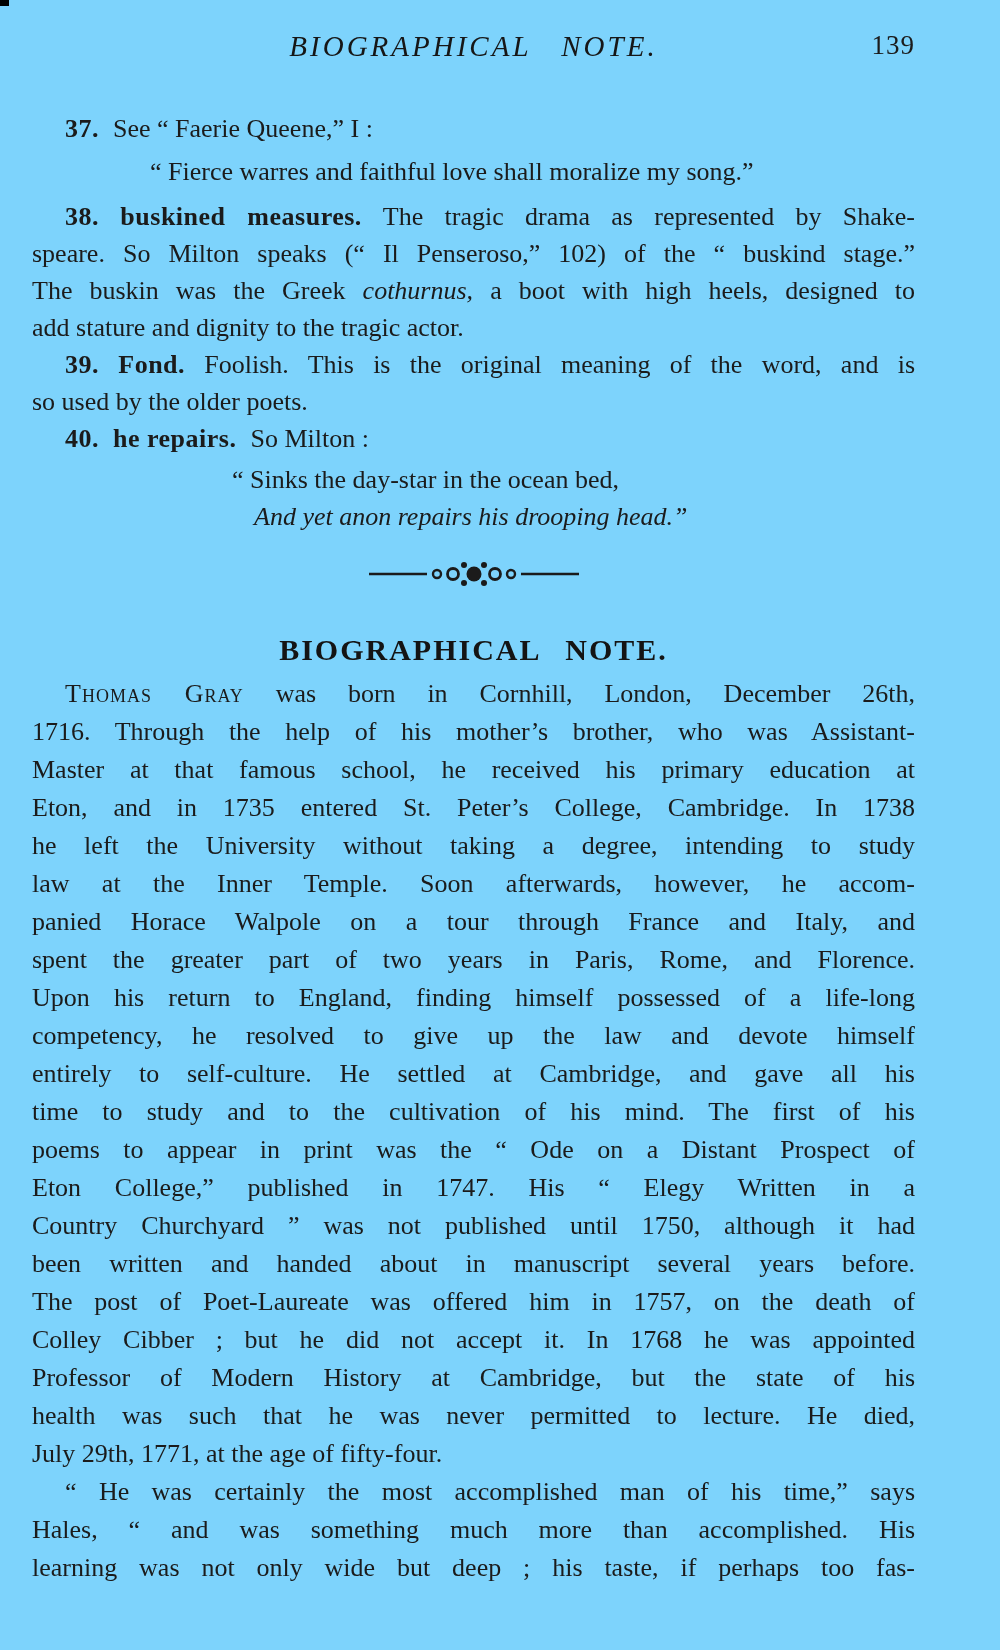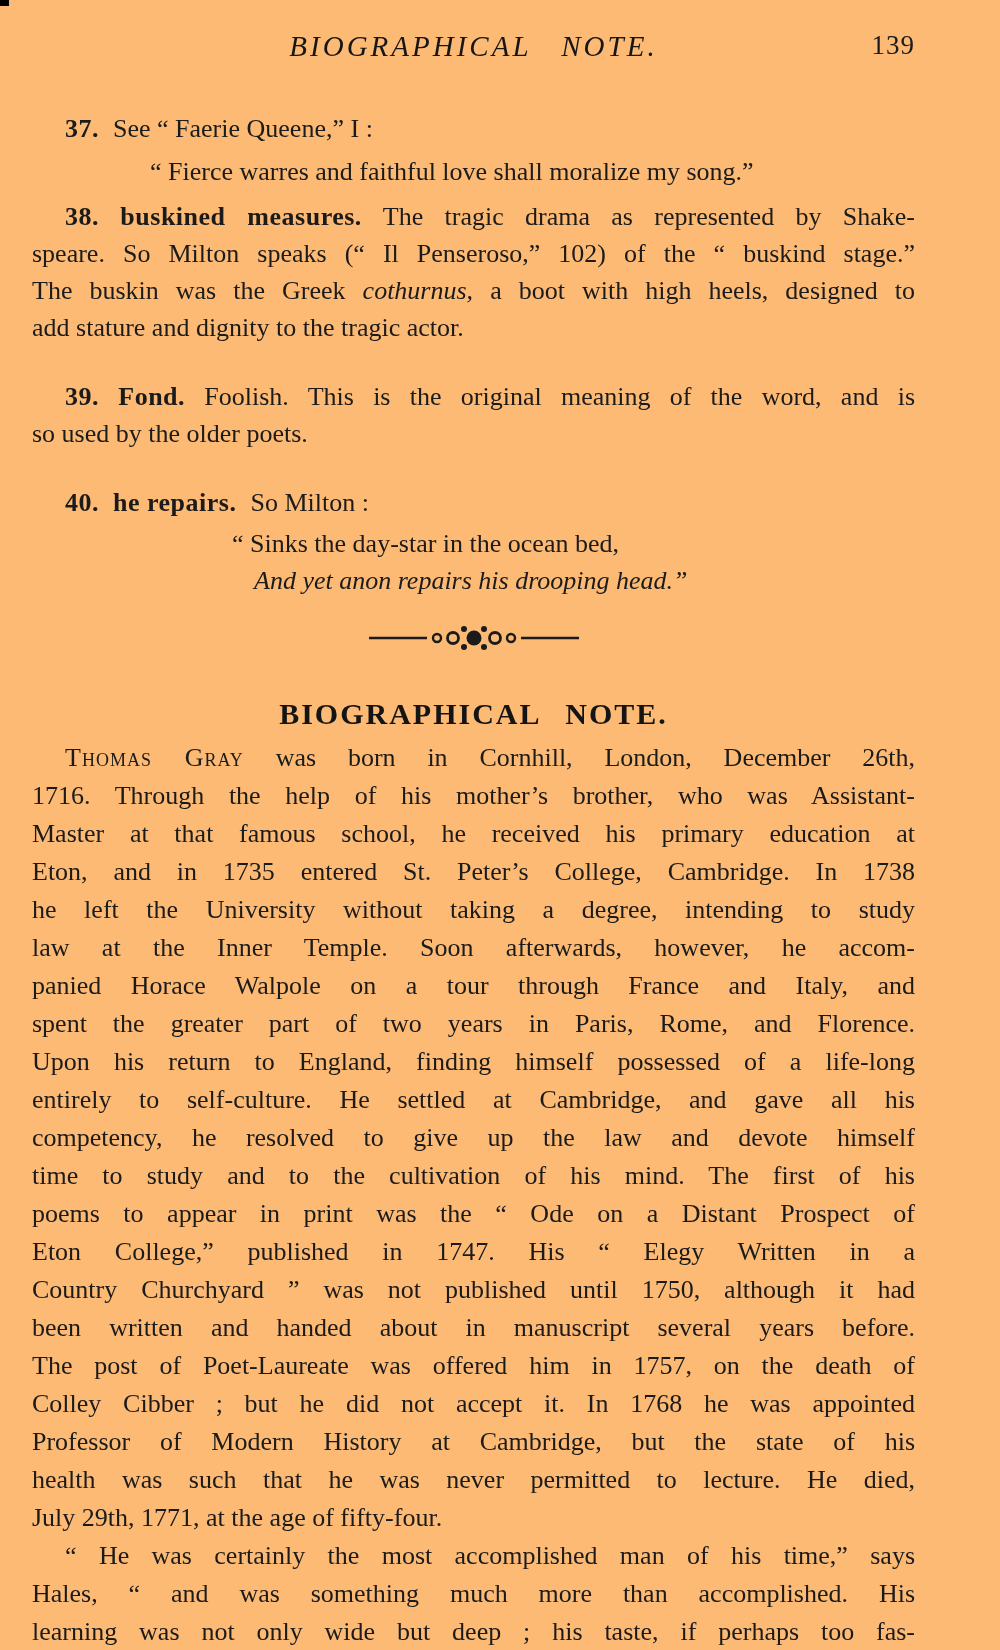--- a/index.html
+++ b/index.html
@@ -1,38 +1,38 @@
 <!DOCTYPE html>
 <html><head>
 <meta charset="utf-8">
 <style>
   * { margin:0; padding:0; box-sizing:border-box; }
   html,body { background:#ffffff; }
   .page {
     position:relative;
     width:1000px; height:1650px;
-    background:#fdba74;
+    background:#7dd3fc;
     color:#1b1b1b;
     font-family:"Liberation Serif","DejaVu Serif",serif;
     font-size:26px;
     padding:30px 85px 0 32px;
     overflow:hidden;
   }
   .scan-artifact {
     position:absolute; top:0; left:0; width:9px; height:6px; background:#000;
   }
   .running-header { position:relative; height:40px; }
   .running-title {
     text-align:center; font-style:italic; font-size:29px;
     letter-spacing:3px; word-spacing:20px; color:#161616;
   }
   .page-number {
     position:absolute; right:0; top:0; font-size:27px; letter-spacing:1px;
   }
-  .note { line-height:37px;margin-top:32px; }
+  .note { line-height:37px; }
   .note-lead { text-indent:33px; }
   b.nnum, b.nterm { font-weight:bold; letter-spacing:0.5px; }
   .gap { display:inline-block; width:14px; }
   .verse { line-height:37px; }
   .verse-37 { margin:6px 0 0 118px; }
   .verse-40 { margin:4px 0 0 200px; }
   .verse-40 .v2 { margin-left:22px;font-style:italic; }
   .n37 { margin-top:40px; }
   .n38 { margin-top:8px; }
   .jline { text-align:justify; text-align-last:justify; white-space:normal; }
@@ -109,22 +109,22 @@
   <div class="bio">
     <div class="jline indent"><span class="sc">Thomas Gray</span><span> was born in Cornhill, London, December 26th,</span></div>
     <div class="jline">1716.  Through the help of his mother’s brother, who was Assistant-</div>
     <div class="jline">Master at that famous school, he received his primary education at</div>
     <div class="jline">Eton, and in 1735 entered St. Peter’s College, Cambridge.  In 1738</div>
     <div class="jline">he left the University without taking a degree, intending to study</div>
     <div class="jline">law at the Inner Temple.  Soon afterwards, however, he accom-</div>
     <div class="jline">panied Horace Walpole on a tour through France and Italy, and</div>
     <div class="jline">spent the greater part of two years in Paris, Rome, and Florence.</div>
     <div class="jline">Upon his return to England, finding himself possessed of a life-long</div>
+    <div class="jline">competency, he resolved to give up the law and devote himself</div>
     <div class="jline">entirely to self-culture.  He settled at Cambridge, and gave all his</div>
-    <div class="jline">competency, he resolved to give up the law and devote himself</div>
     <div class="jline">time to study and to the cultivation of his mind.  The first of his</div>
     <div class="jline">poems to appear in print was the “ Ode on a Distant Prospect of</div>
     <div class="jline">Eton College,” published in 1747.  His “ Elegy Written in a</div>
     <div class="jline">Country Churchyard ” was not published until 1750, although it had</div>
     <div class="jline">been written and handed about in manuscript several years before.</div>
     <div class="jline">The post of Poet-Laureate was offered him in 1757, on the death of</div>
     <div class="jline">Colley Cibber ; but he did not accept it.  In 1768 he was appointed</div>
     <div class="jline">Professor of Modern History at Cambridge, but the state of his</div>
     <div class="jline">health was such that he was never permitted to lecture.  He died,</div>
     <div class="jline last">July 29th, 1771, at the age of fifty-four.</div>

